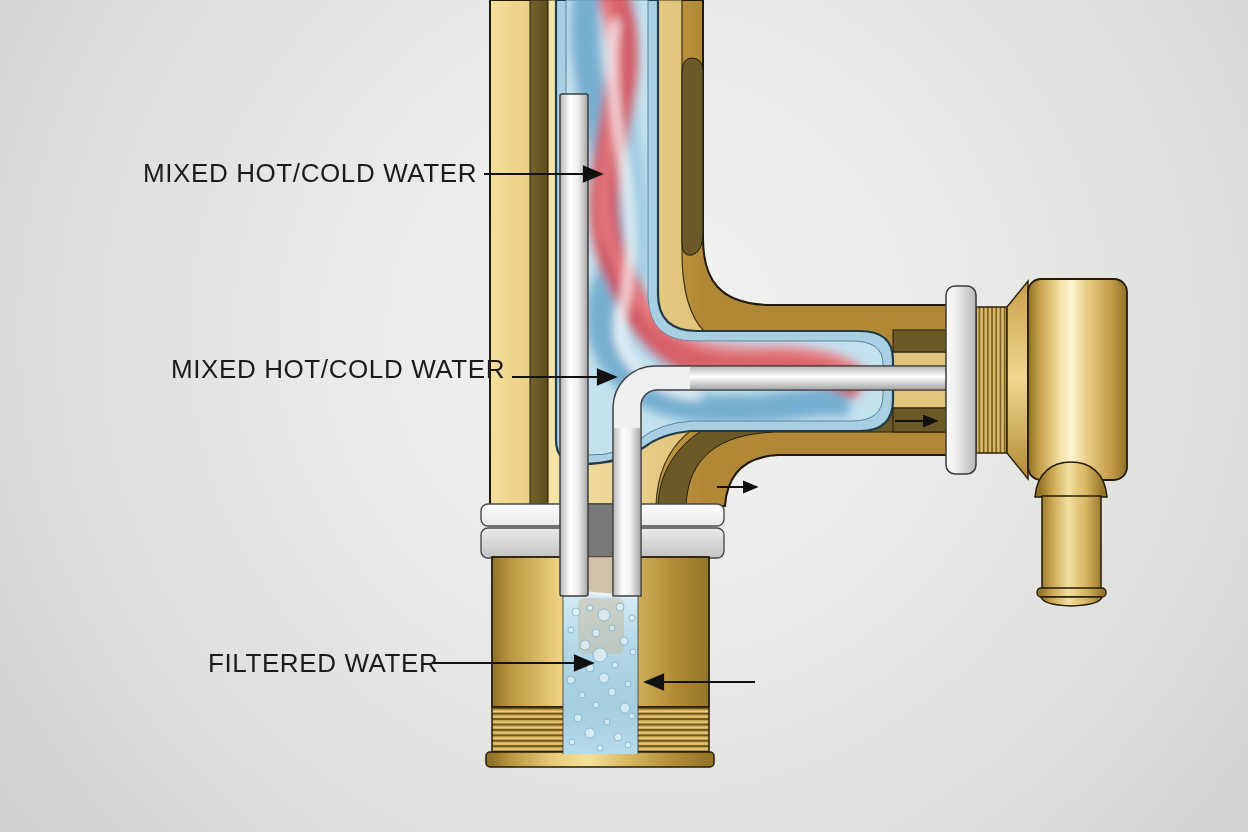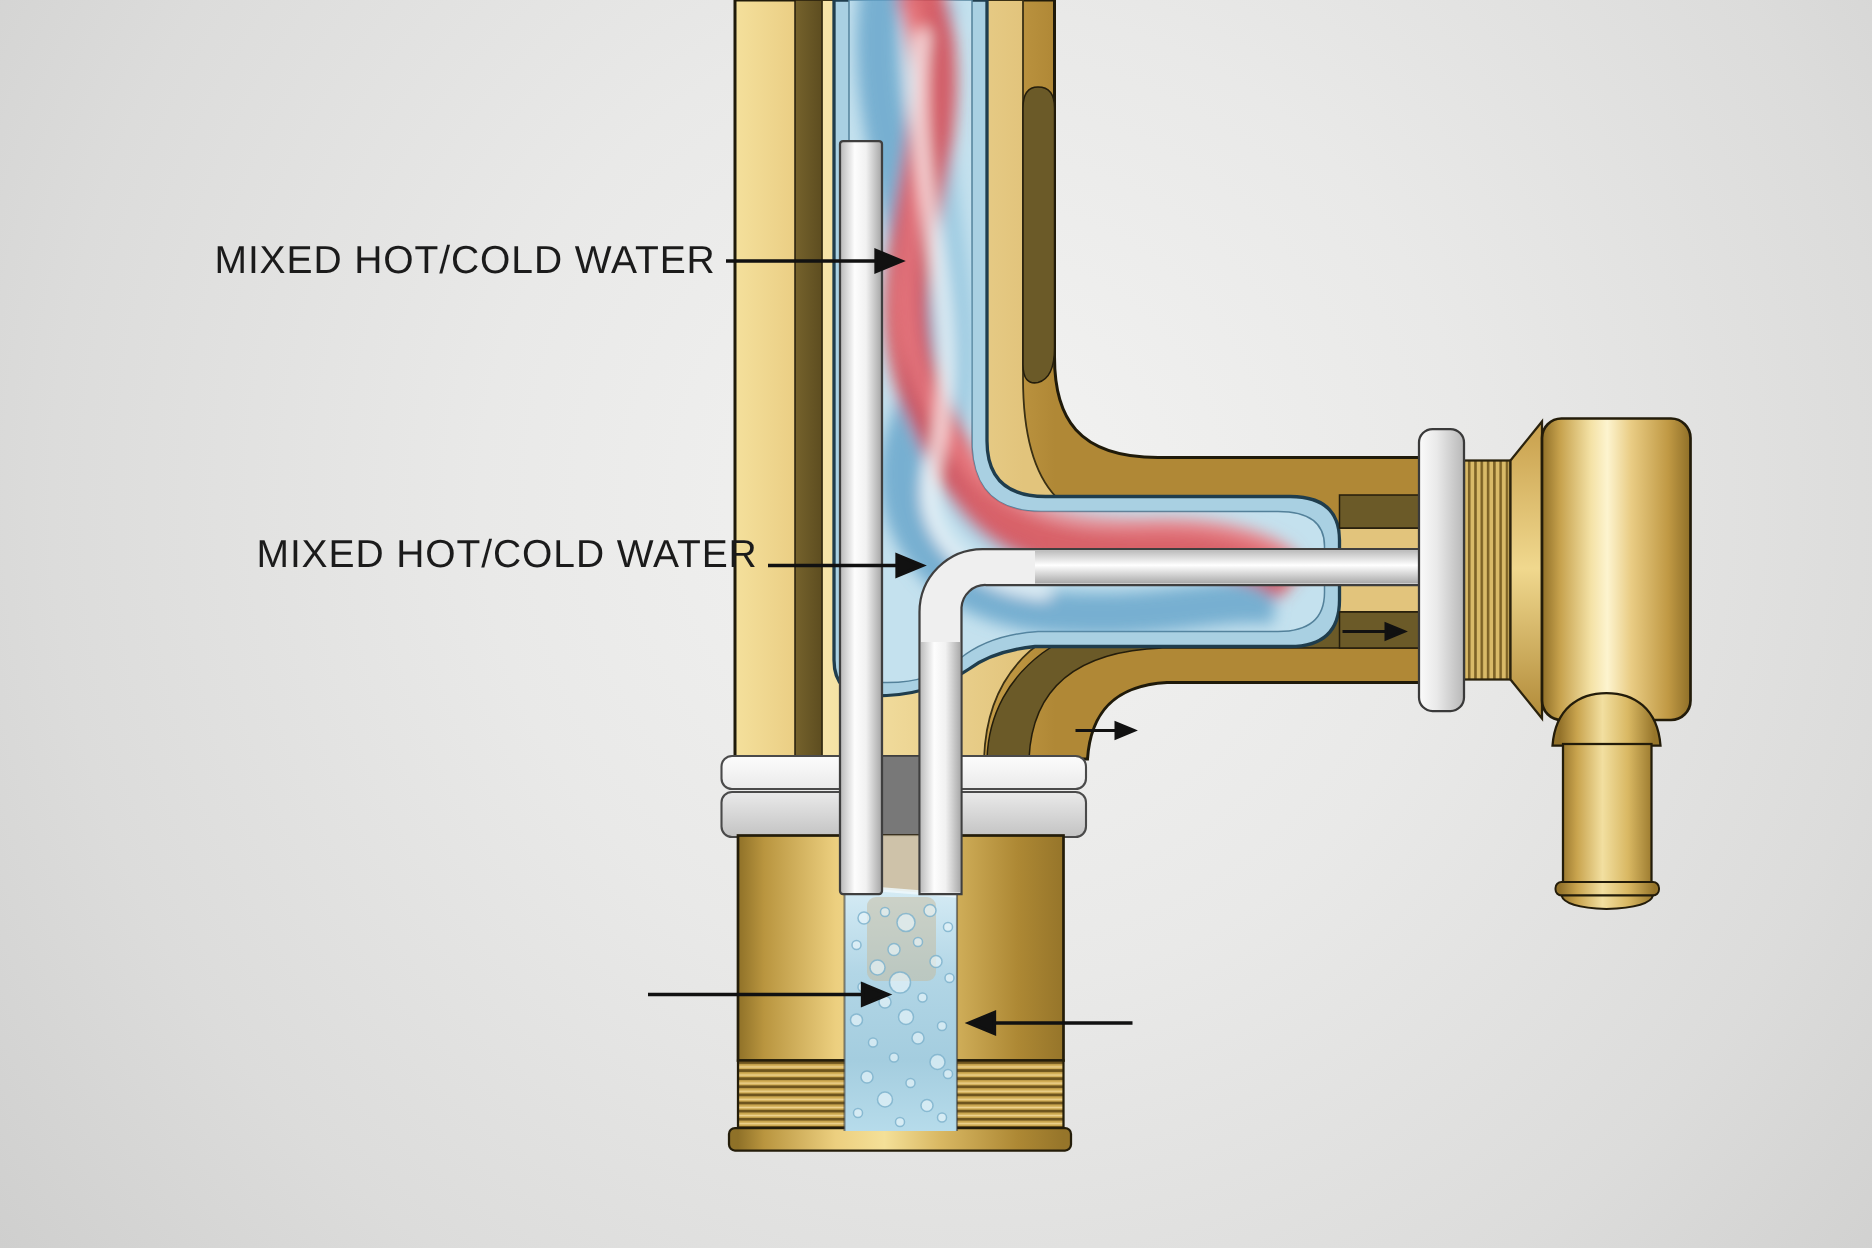--- a/index.html
+++ b/index.html
@@ -223,13 +223,14 @@
     <polygon points="615,377 598,370 598,384"></polygon>
     <line x1="432" y1="663" x2="576" y2="663"></line>
     <polygon points="592,663 575,656 575,670"></polygon>
     <line x1="755" y1="682" x2="662" y2="682"></line>
     <polygon points="646,682 663,675 663,689"></polygon>
   </g>
 </svg>
 
   <div class="label" style="left:143px;top:158px;">MIXED HOT/COLD WATER</div>
   <div class="label" style="left:171px;top:354px;">MIXED HOT/COLD WATER</div>
+  <div class="label" style="left:208px;top:648px;">FILTERED WATER</div>
 </div>
 
 </body></html>

